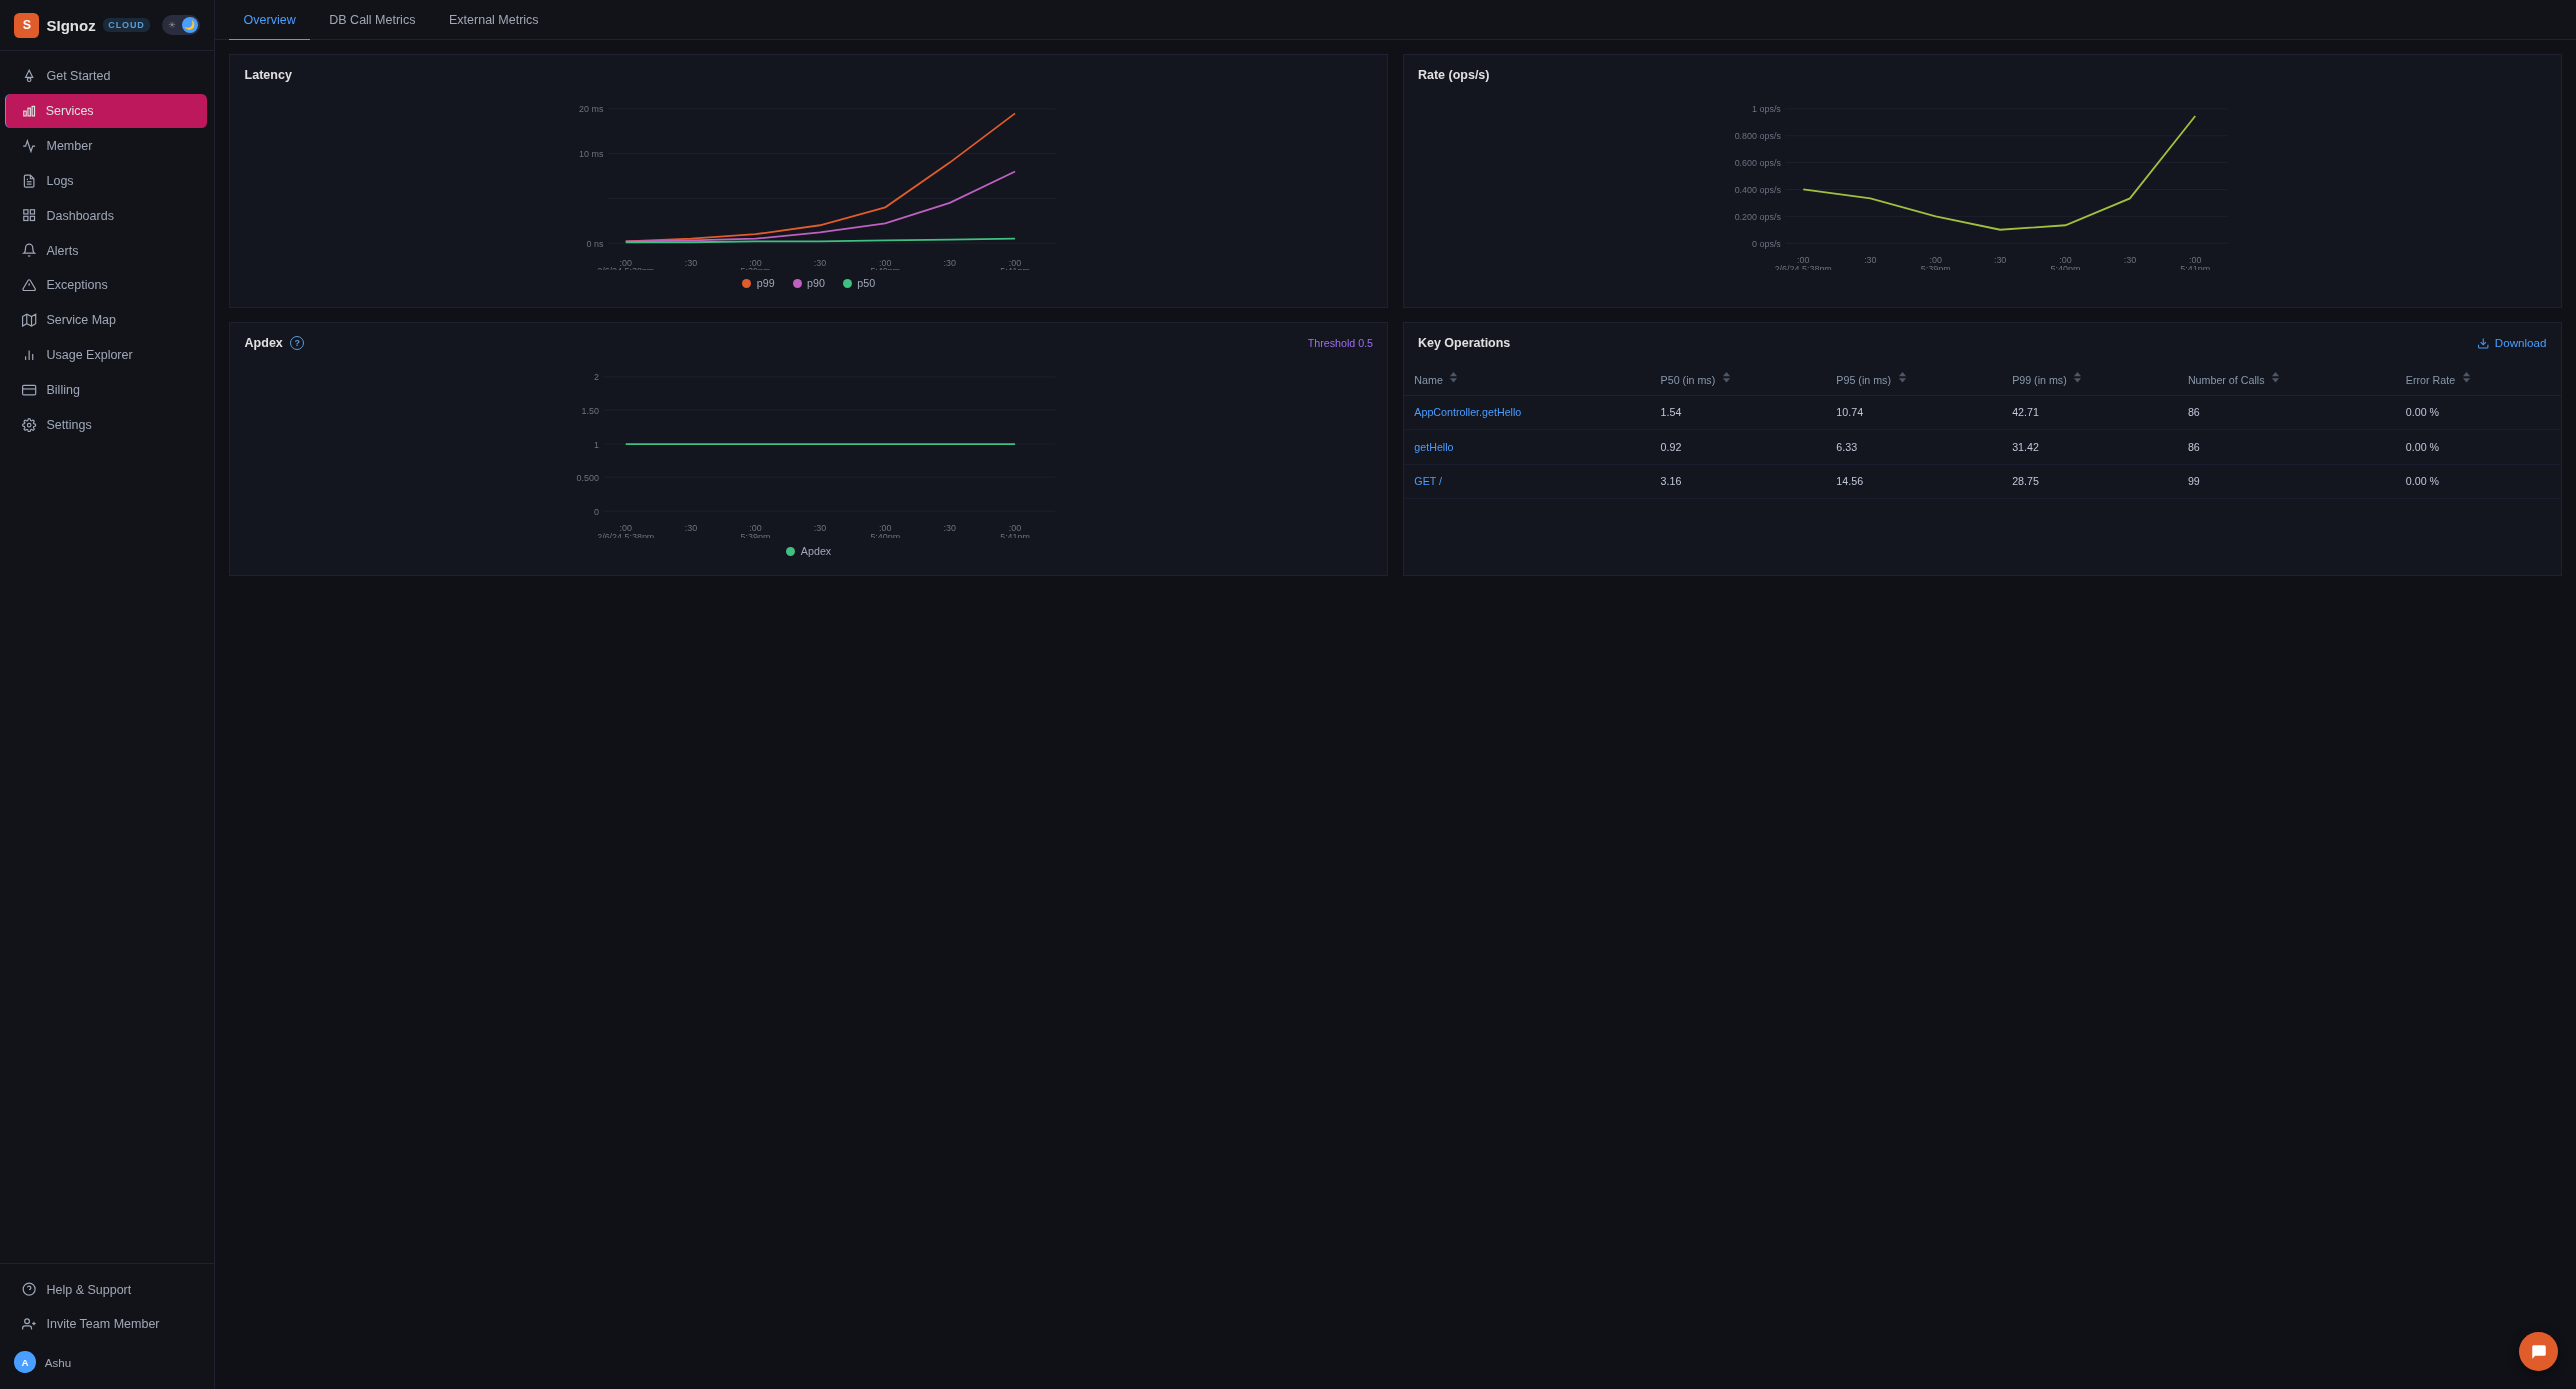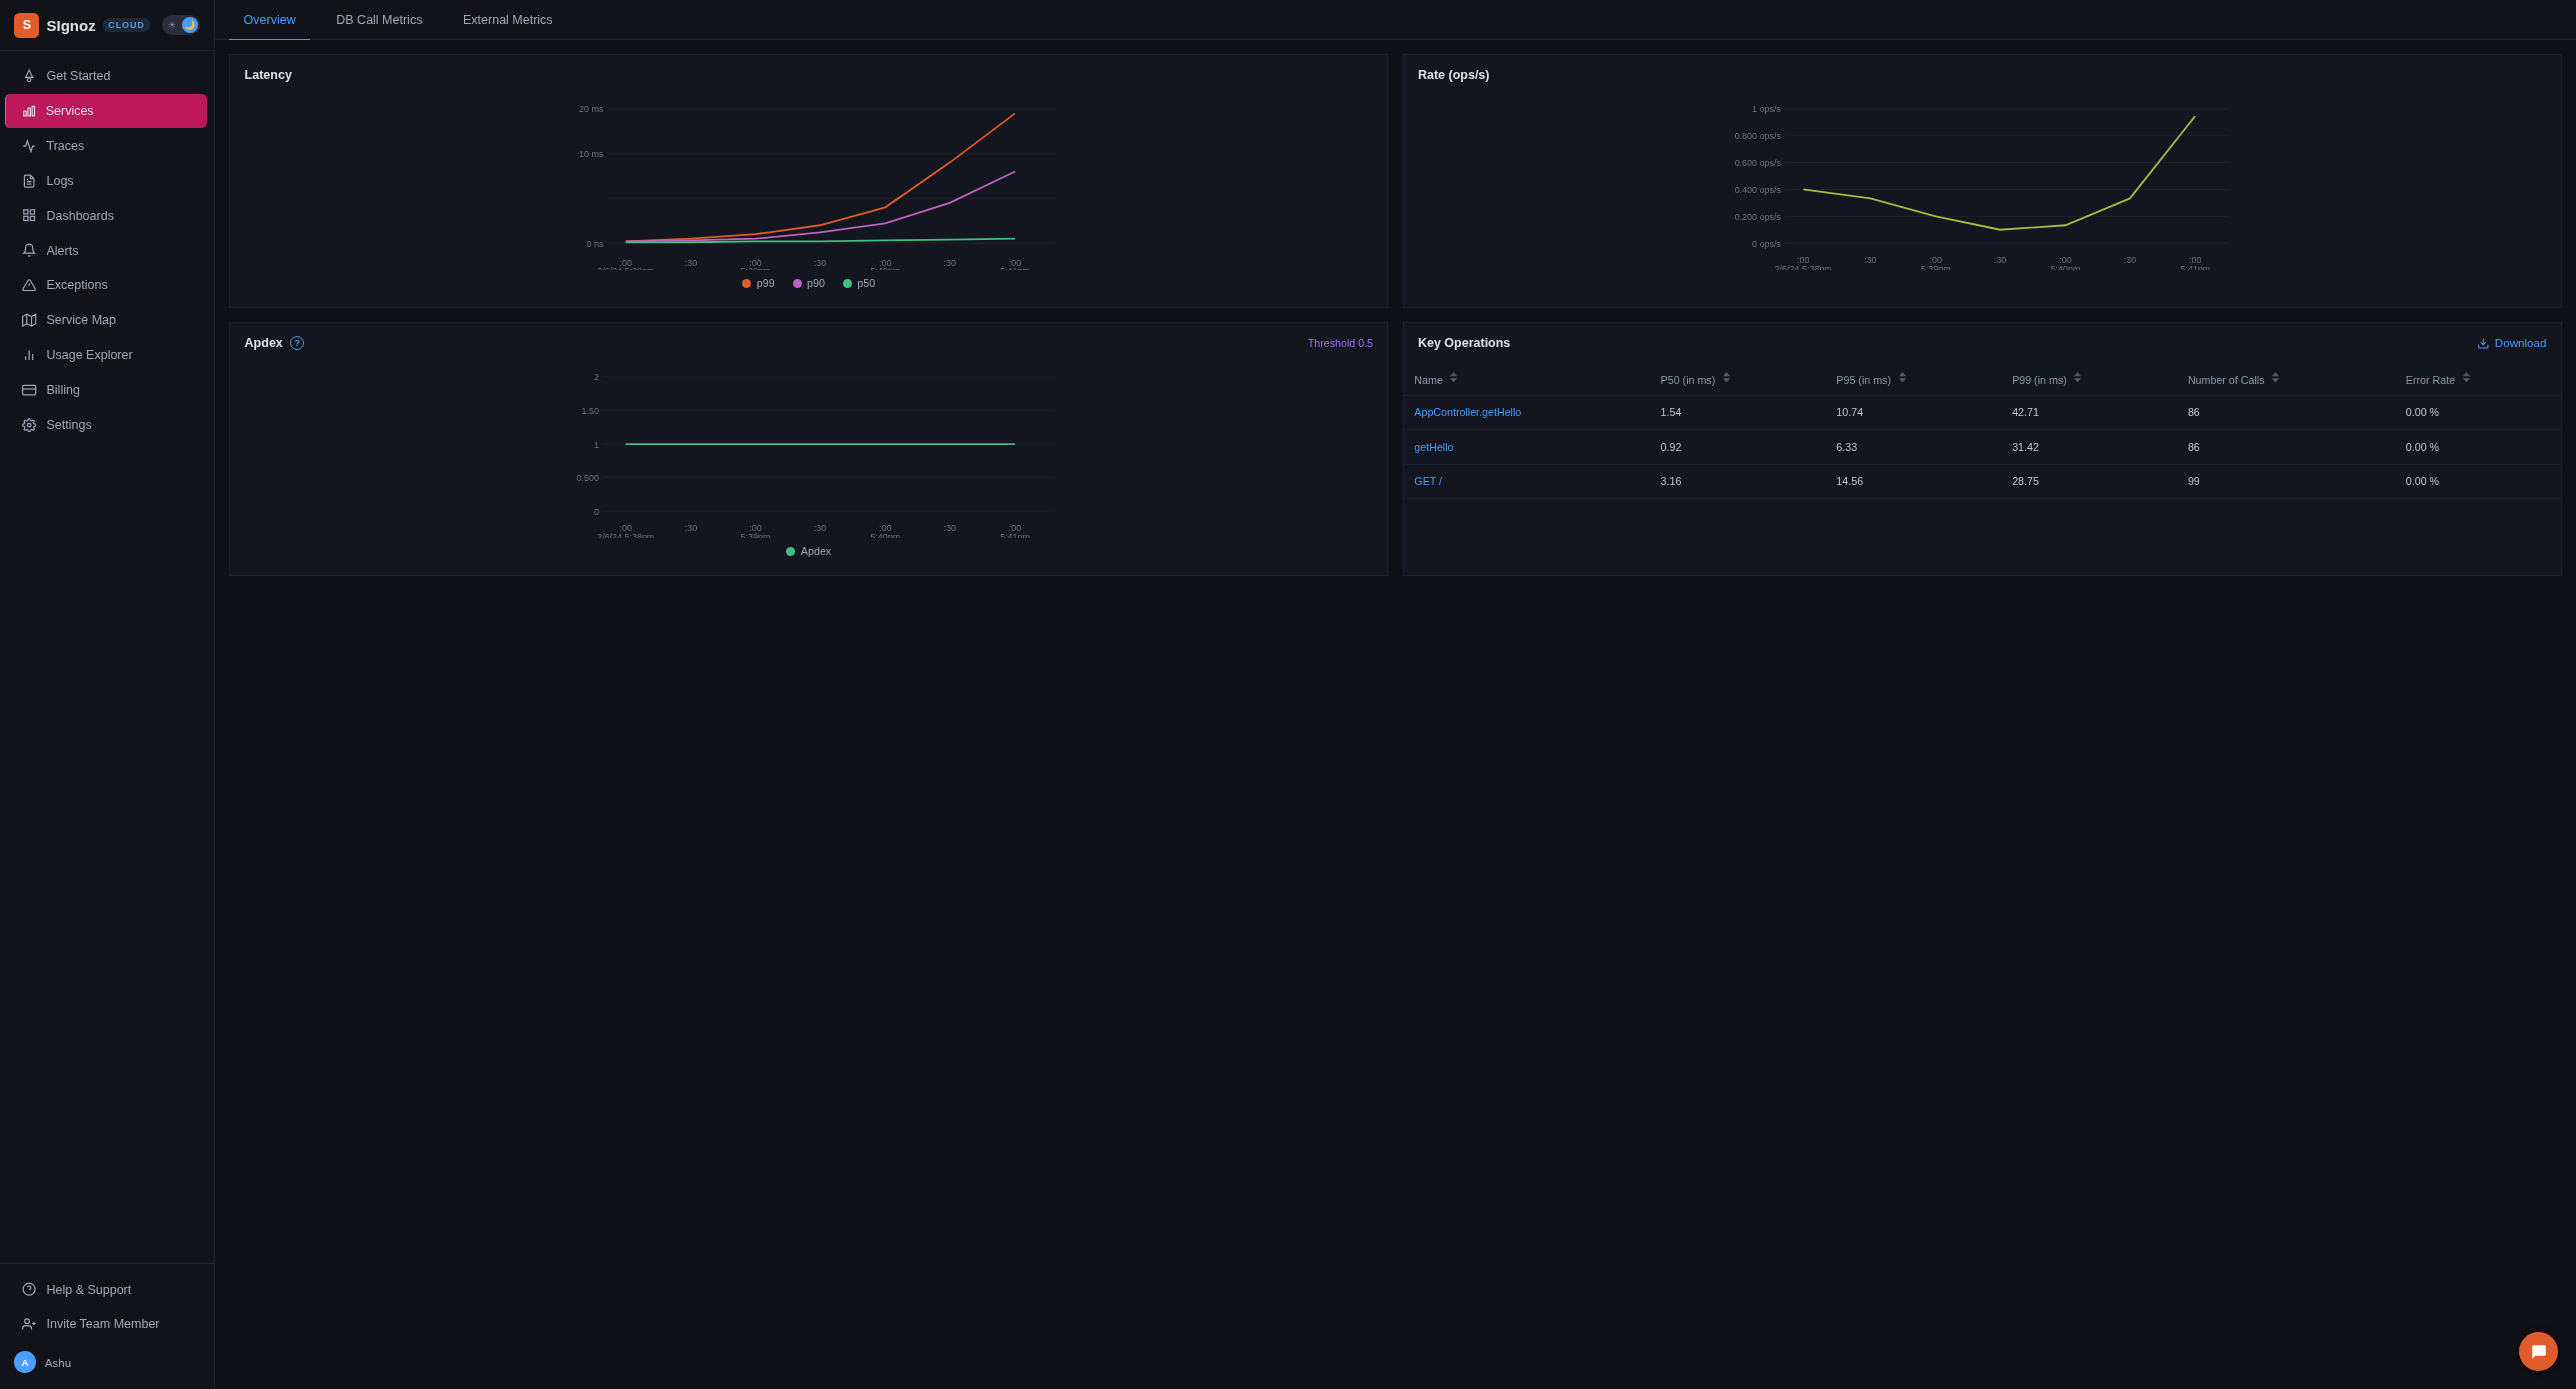--- a/index.html
+++ b/index.html
@@ -21,21 +21,21 @@
     .nav-item.active { background: #be185d; color: #e0e0e0; border-left: 1.8px solid #4a9eff; margin-left: 5.4px; }
     .nav-item .nav-icon { width: 16px; height: 16px; display: flex; align-items: center; justify-content: center; flex-shrink: 0; }
     .nav-item .nav-label { font-size: 12.5px; }
 
     .sidebar-bottom { padding: 7.2px 0; border-top: 0.9px solid #1f2130; }
     .user-item { display: flex; align-items: center; gap: 9px; padding: 9px 14.3px; cursor: pointer; color: #a0a8b8; }
     .user-avatar { width: 21.5px; height: 21.5px; background: #4a9eff; border-radius: 50%; display: flex; align-items: center; justify-content: center; font-size: 9.8px; font-weight: 600; color: white; }
 
     
     .main { flex: 1; display: flex; flex-direction: column; overflow: hidden; }
-    .tabs-bar { display: flex; align-items: center; gap: 12px; padding: 0 14.3px; border-bottom: 0.9px solid #1f2130; background: #111318; flex-shrink: 0; }
+    .tabs-bar { display: flex; align-items: center; gap: 5px; padding: 0 14.3px; border-bottom: 0.9px solid #1f2130; background: #111318; flex-shrink: 0; }
     .tab { padding: 12.5px 14.3px; cursor: pointer; color: #a0a8b8; font-size: 12.5px; border-bottom: 1.8px solid transparent; margin-bottom: -0.9px; }
     .tab.active { color: #4a9eff; border-bottom-color: #4a9eff; }
 
     .content-area { flex: 1; overflow-y: auto; padding: 14.3px; display: grid; grid-template-columns: 1fr 1fr; gap: 14.3px; align-content: start; }
 
     
     .card { background: #13151f; border: 0.9px solid #1f2130; border-radius: 0; overflow: hidden; }
     .card-header { padding: 12.5px 14.3px 0; font-size: 12.5px; font-weight: 600; color: #e0e0e0; display: flex; align-items: center; gap: 7.2px; }
     .card-body { padding: 9px 14.3px 14.3px; }
 
@@ -110,21 +110,21 @@
       </span>
       <span class="nav-label">Services</span>
     </div>
 
     <div class="nav-item">
       <span class="nav-icon">
         <svg width="14.3" height="14.3" viewBox="0 0 24 24" fill="none" stroke="currentColor" stroke-width="2">
             <polyline points="22 12 18 12 15 21 9 3 6 12 2 12"></polyline>
           </svg>
       </span>
-      <span class="nav-label">Traces</span>
+      <span class="nav-label">Member</span>
     </div>
 
     <div class="nav-item">
       <span class="nav-icon">
         <svg width="14.3" height="14.3" viewBox="0 0 24 24" fill="none" stroke="currentColor" stroke-width="2">
             <path d="M14 2H6a2 2 0 0 0-2 2v16a2 2 0 0 0 2 2h12a2 2 0 0 0 2-2V8z"></path>
             <polyline points="14 2 14 8 20 8"></polyline>
             <line x1="16" y1="13" x2="8" y2="13"></line>
             <line x1="16" y1="17" x2="8" y2="17"></line>
             <polyline points="10 9 9 9 8 9"></polyline>

